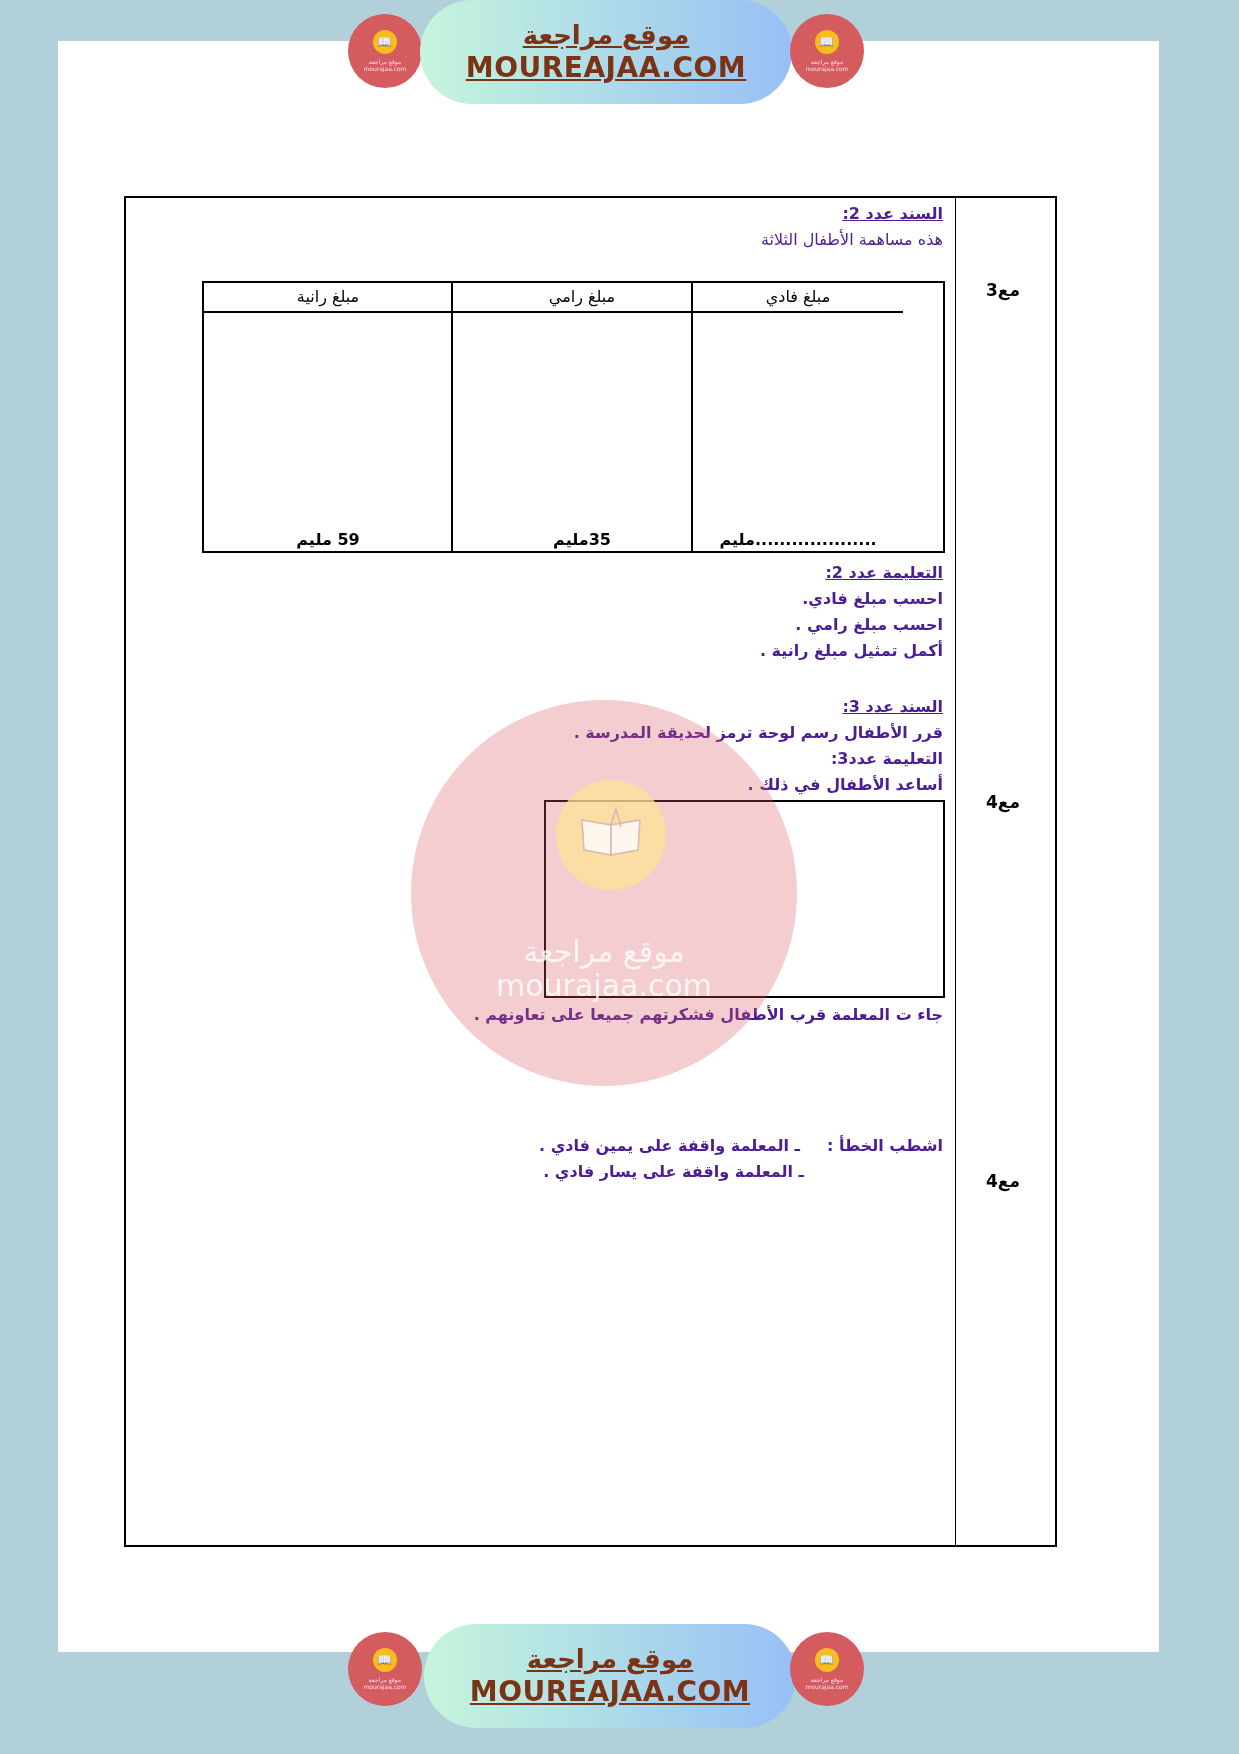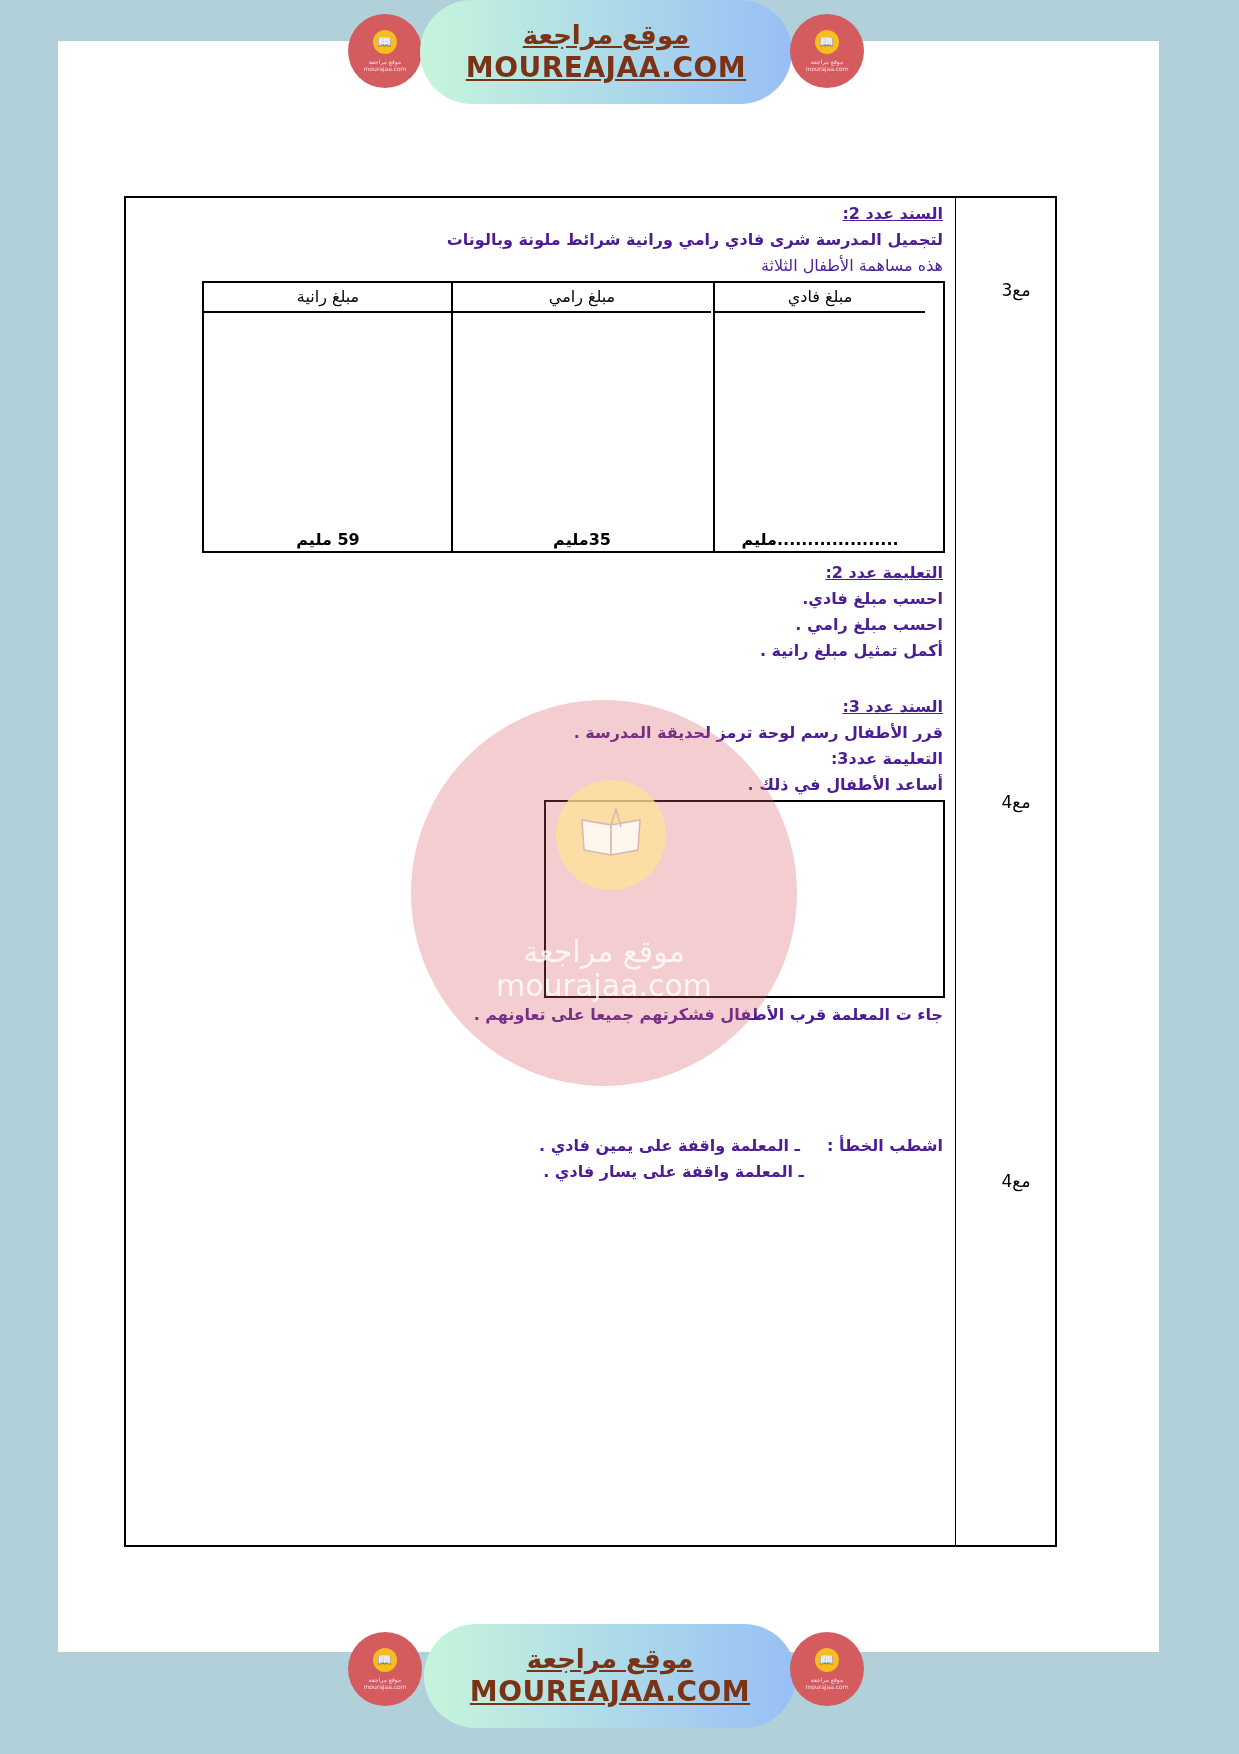--- a/index.html
+++ b/index.html
@@ -37,22 +37,22 @@
   .circle.left { left:348px; }
   .circle.right { left:790px; }
 
   
   .outer {
     position:absolute; left:124px; top:196px; width:933px; height:1351px;
     border:2px solid #000; box-sizing:border-box;
   }
   .divider { position:absolute; left:829px; top:0; bottom:0; width:1px; background:#000; }
   .code {
-    position:absolute; left:860px; width:60px; text-align:center;
-    font-weight:normal; font-size:17px; direction:rtl;
+    position:absolute; left:860px; width:60px; text-align:left;
+    font-weight:bold; font-size:17px; direction:rtl;
   }
   .content { position:absolute; right:112px; direction:rtl; text-align:right; color:#4c1d95; }
   .line { font-size:16px; font-weight:bold; line-height:26px; white-space:nowrap; }
   .heading { text-decoration:underline; }
   .plain { font-weight:normal; }
 
   .amounts {
     position:absolute; left:76px; top:83px; width:743px; height:272px;
     border:2px solid #000; box-sizing:border-box; border-collapse:collapse;
   }
@@ -105,34 +105,33 @@
 </div>
 
 <div class="outer">
   <div class="divider"></div>
   <div class="code" style="top:82px;">مع3</div>
   <div class="code" style="top:594px;">مع4</div>
   <div class="code" style="top:973px;">مع4</div>
 
   <div class="content" style="top:3px;">
     <div class="line heading">السند عدد 2:</div>
-    <div class="line plain" style="font-weight:bold;">لتجميل المدرسة شرى فادي رامي ورانية شرائط ملونة وبالونات</div>
     <div class="line plain">هذه مساهمة الأطفال الثلاثة</div>
   </div>
 
   <div class="amounts">
     <div class="col" style="left:0; width:248px; border-left:none;padding-left:33px;">
       <div class="hdr">مبلغ رانية</div>
       <div class="val">59 مليم</div>
     </div>
     <div class="col" style="left:247px; width:260px;">
       <div class="hdr">مبلغ رامي</div>
       <div class="val">35مليم</div>
     </div>
-    <div class="col" style="left:509px; width:212px;">
+    <div class="col" style="left:487px; width:212px;">
       <div class="hdr">مبلغ فادي</div>
       <div class="val">....................مليم</div>
     </div>
   </div>
 
   <div class="content" style="top:362px;">
     <div class="line heading">التعليمة عدد 2:</div>
     <div class="line">احسب مبلغ فادي.</div>
     <div class="line">احسب مبلغ رامي .</div>
     <div class="line">أكمل تمثيل مبلغ رانية .</div>

